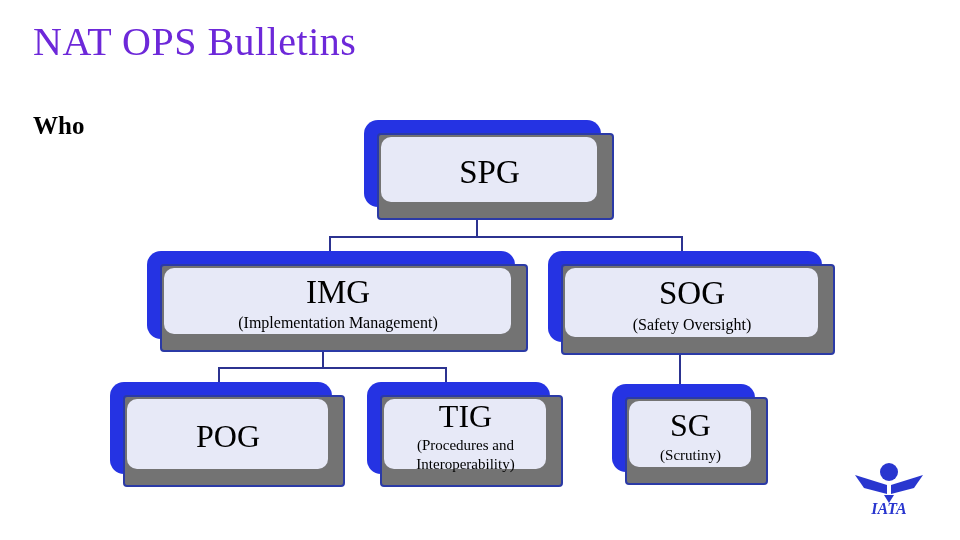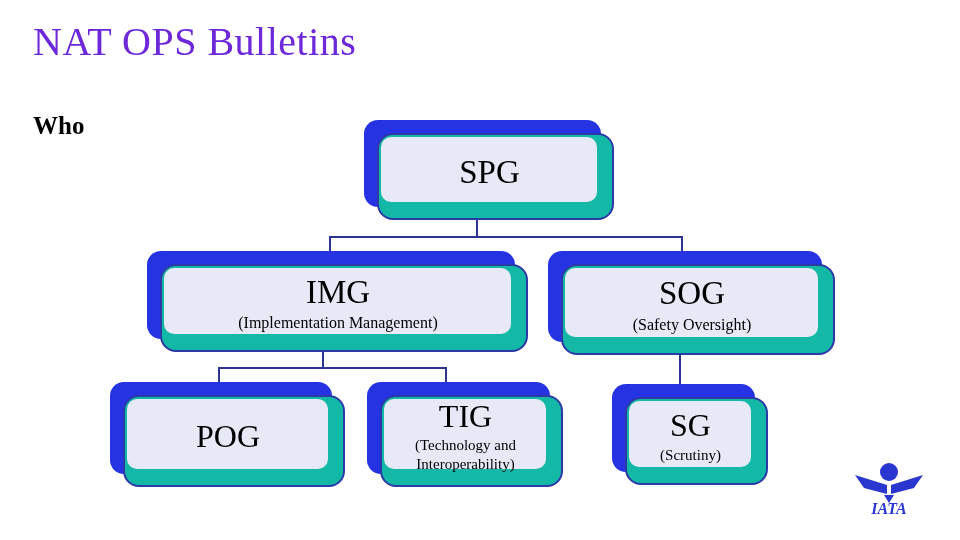--- a/index.html
+++ b/index.html
@@ -21,22 +21,22 @@
   }
   
   .node{position:absolute;}
   .node .shadow{
     position:absolute;left:-13px;top:-13px;
     width:100%;height:100%;
     background:#2533e3;border-radius:14px;
   }
   .node .box{
     position:absolute;left:0;top:0;right:0;bottom:0;
-    background:#14b8a6;
-    border:2px solid #2b3aa6;border-radius:16px;
+    background:#737373;
+    border:2px solid #2b3aa6;border-radius:4px;
   }
   .node .tint{
     position:absolute;left:2px;top:2px;right:15px;bottom:16px;
     background:#e7e9f7;border-radius:10px;
   }
   .node .content{
     position:absolute;left:0;top:0;right:12px;bottom:8px;
     display:flex;flex-direction:column;
     align-items:center;justify-content:center;
     text-align:center;color:#000;
@@ -111,21 +111,21 @@
       </div>
     </div>
   </div>
 
   <div class="node node-tig" style="left:380px;top:395px;width:183px;height:92px;">
     <div class="shadow"></div>
     <div class="box">
       <div class="tint"></div>
       <div class="content">
         <div class="acronym">TIG</div>
-        <div class="subtitle">(Technology and Interoperability)</div>
+        <div class="subtitle">(Procedures and Interoperability)</div>
       </div>
     </div>
   </div>
 
   <div class="node node-sg" style="left:625px;top:397px;width:143px;height:88px;">
     <div class="shadow"></div>
     <div class="box">
       <div class="tint"></div>
       <div class="content">
         <div class="acronym">SG</div>

